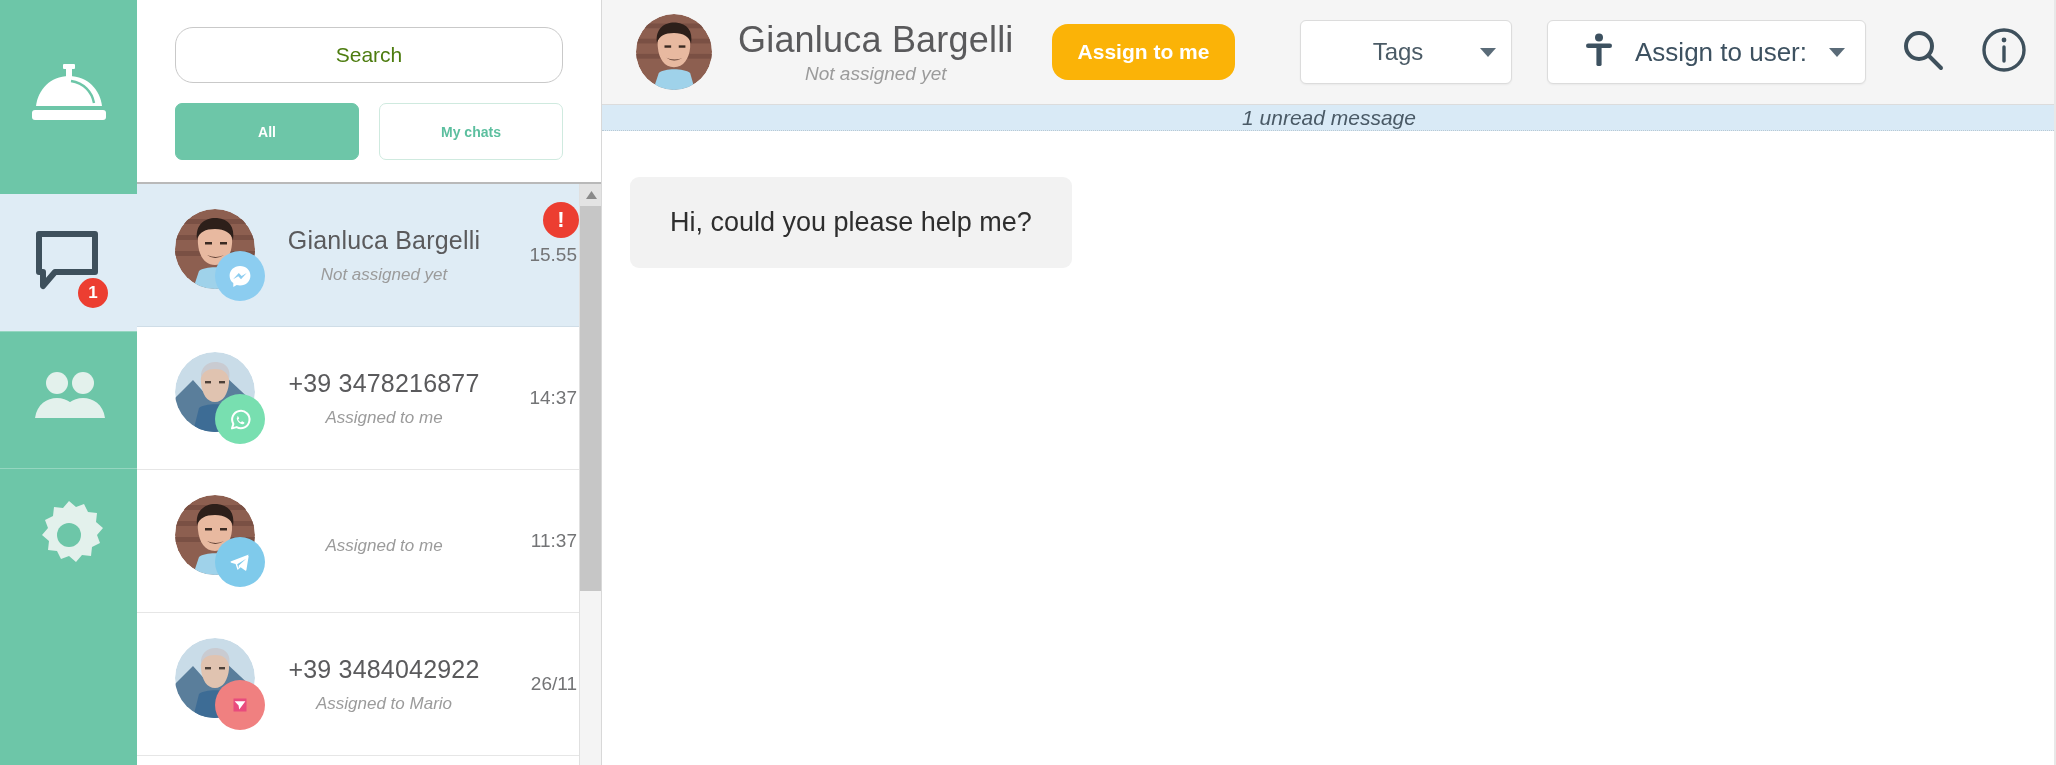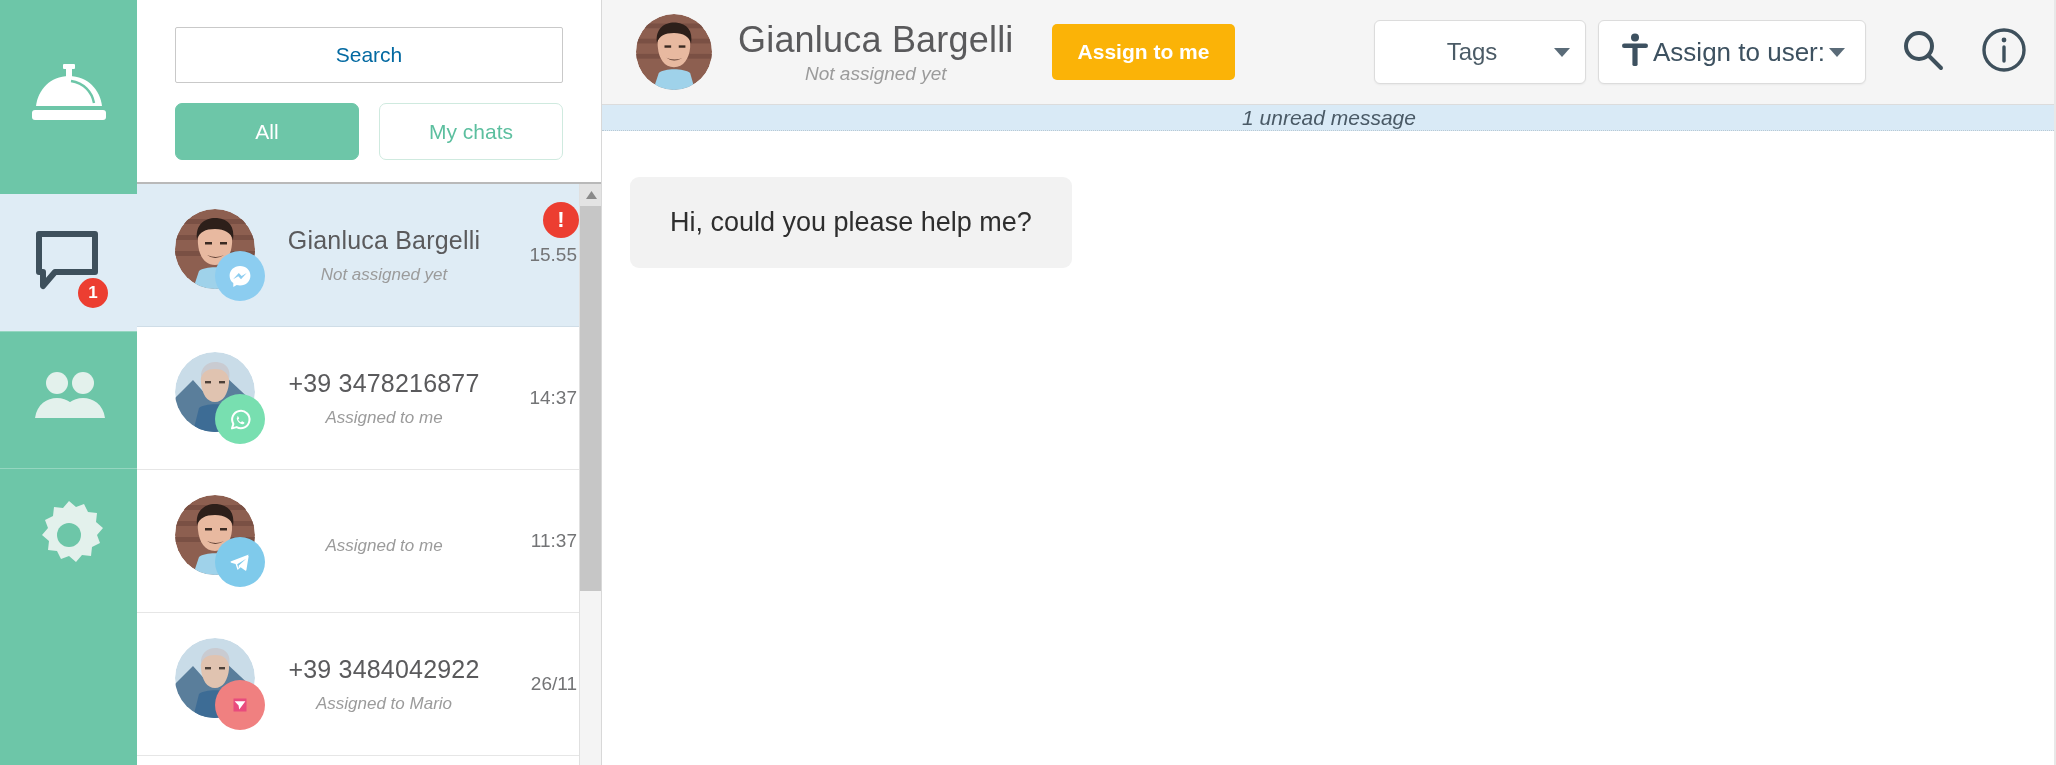--- a/index.html
+++ b/index.html
@@ -39,30 +39,30 @@
   
   .listcol {
     width: 465px; min-width: 465px; height: 765px;
     background: #ffffff; display: flex; flex-direction: column;
     border-right: 1px solid #d8d8d8;
     position: relative;
   }
   .list-top { padding: 27px 38px 22px 38px; background: #fff; }
   .search-box {
     height: 56px; width: 100%;
-    border: 1px solid #c9c9c9; border-radius: 2px;
+    border: 1px solid #c9c9c9; border-radius: 18px;
     background: #fff;
     display: flex; align-items: center; justify-content: center;
-    font-size: 21px; color: #0369a1;
+    font-size: 21px; color: #4d7c0f;
   }
   .seg-row { display: flex; gap: 20px; margin-top: 20px; }
   .seg {
     flex: 1; height: 57px; border-radius: 7px;
     display: flex; align-items: center; justify-content: center;
-    font-size: 21px; font-weight: normal; cursor: pointer;
+    font-size: 14px; font-weight: bold; cursor: pointer;
   }
   .seg.on { background: #6dc6a8; color: #ffffff; border: 1px solid #6dc6a8; }
   .seg.off { background: #ffffff; color: #5cbf9f; border: 1px solid #cfeadf; }
 
   .list-scroll {
     flex: 1; overflow: hidden; position: relative;
     border-top: 2px solid #b9b9b9;
   }
   .chat-row {
     height: 143px; display: flex; align-items: center;
@@ -116,32 +116,32 @@
     height: 105px; min-height: 105px;
     background: #f5f5f5; border-bottom: 1px solid #dcdcdc;
     display: flex; align-items: center; padding: 0 28px 0 34px;
   }
   .hdr-avatar { width: 76px; height: 76px; border-radius: 50%; overflow: hidden; min-width: 76px; }
   .hdr-names { margin-left: 26px; }
   .hdr-title { font-size: 36px; color: #5a5a5c; font-weight: 300; letter-spacing: .2px; }
   .hdr-sub { font-size: 19px; color: #9b9b9b; font-style: italic; text-align: center; margin-top: 2px; }
   .btn-assign {
     margin-left: 38px; background: #fbb307; color: #fff;
-    font-size: 21px; font-weight: bold; border: none; border-radius: 5px;
+    font-size: 21px; font-weight: bold; border: none; border-radius: 16px;
     height: 56px; padding: 0 26px; cursor: pointer;
   }
   .spacer { flex: 1; }
   .dd {
     height: 64px; background: #fff; border: 1px solid #dcdcdc; border-radius: 6px;
     display: flex; align-items: center; cursor: pointer;
     box-shadow: 0 1px 2px rgba(0,0,0,.05);
   }
   .dd-tags { width: 212px; justify-content: center; position: relative; padding: 0 15px; }
   .dd-tags .lbl { font-size: 24px; color: #4b5b66; flex: 1; text-align: center; }
-  .dd-user { margin-left: 12px; padding: 0 20px 0 22px; gap: 4px; }
+  .dd-user { margin-left: 35px; padding: 0 20px 0 37px; gap: 22px; }
   .dd-user .lbl { font-size: 26px; color: #3d5160; }
   .caret { width: 0; height: 0; border-left: 8px solid transparent; border-right: 8px solid transparent; border-top: 9px solid #5a6b78; }
   .icon-btn { margin-left: 34px; cursor: pointer; display: flex; align-items: center; }
 
   .unread-bar {
     height: 26px; background: #d9eaf6; border-bottom: 1px dotted #b9c9d4;
     display: flex; align-items: center; justify-content: center;
     font-size: 21px; font-style: italic; color: #4a5a66;
   }
   .msgs { flex: 1; padding: 46px 0 12px 28px; background: #fff; }

